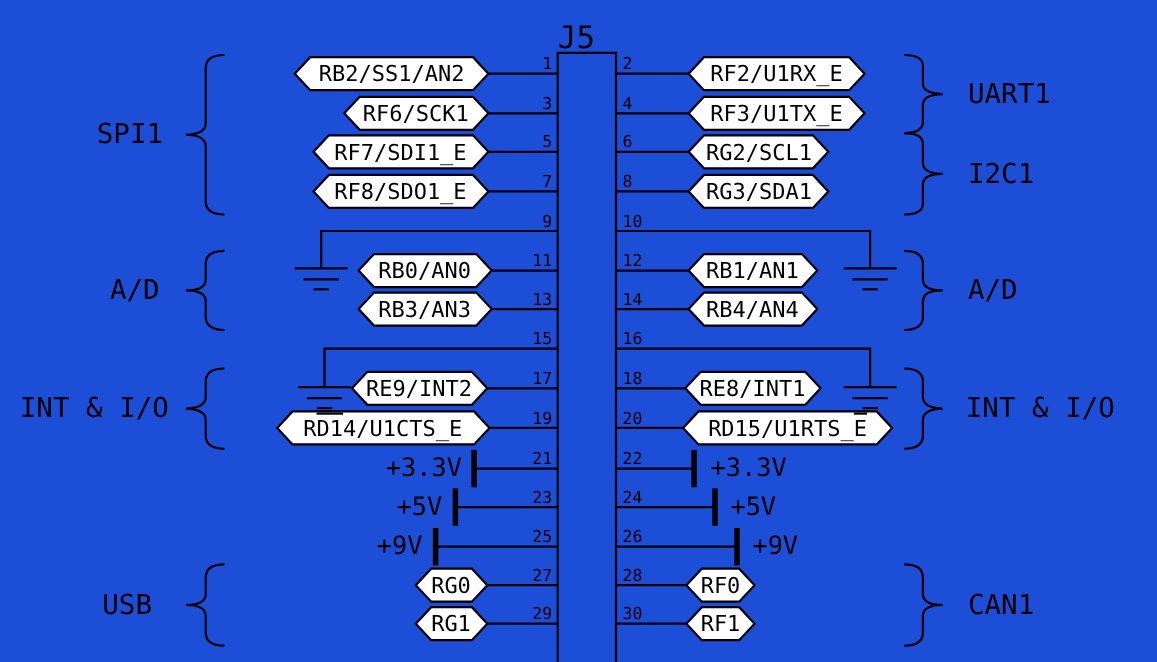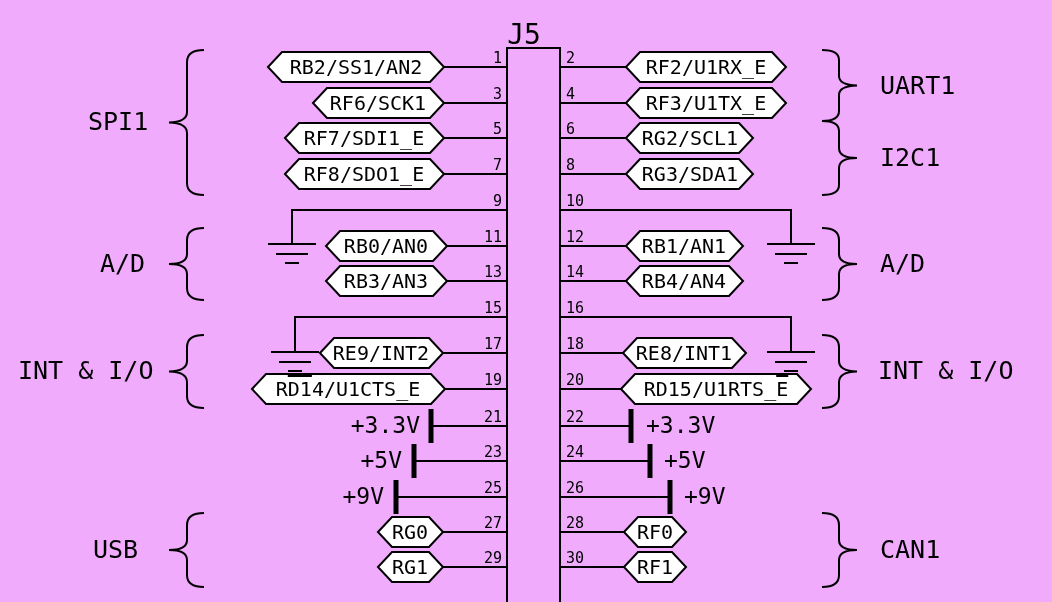--- a/index.html
+++ b/index.html
@@ -1,16 +1,16 @@
 <!DOCTYPE html>
 <html><head>
 <meta charset="utf-8">
 <style>
   html,body{margin:0;padding:0;background:#ffffff;}
-  .canvas{position:relative;width:1052px;height:602px;background:#f0abfc;overflow:hidden;}
+  .canvas{position:relative;width:1052px;height:602px;background:#1d4ed8;overflow:hidden;}
   svg{display:block;}
   text{fill:#000;font-family:"DejaVu Sans Mono","Liberation Mono",monospace;}
   .lbl{font-size:20px;}
   .pin{font-size:15px;}
   .grp{font-size:25px;}
   .pwr{font-size:23px;}
   .des{font-size:28px;}
   .ov{text-decoration:overline;}
   .w{stroke:#000;stroke-width:2;fill:none;}
   .hx{stroke:#000;stroke-width:2;fill:#fff;}

